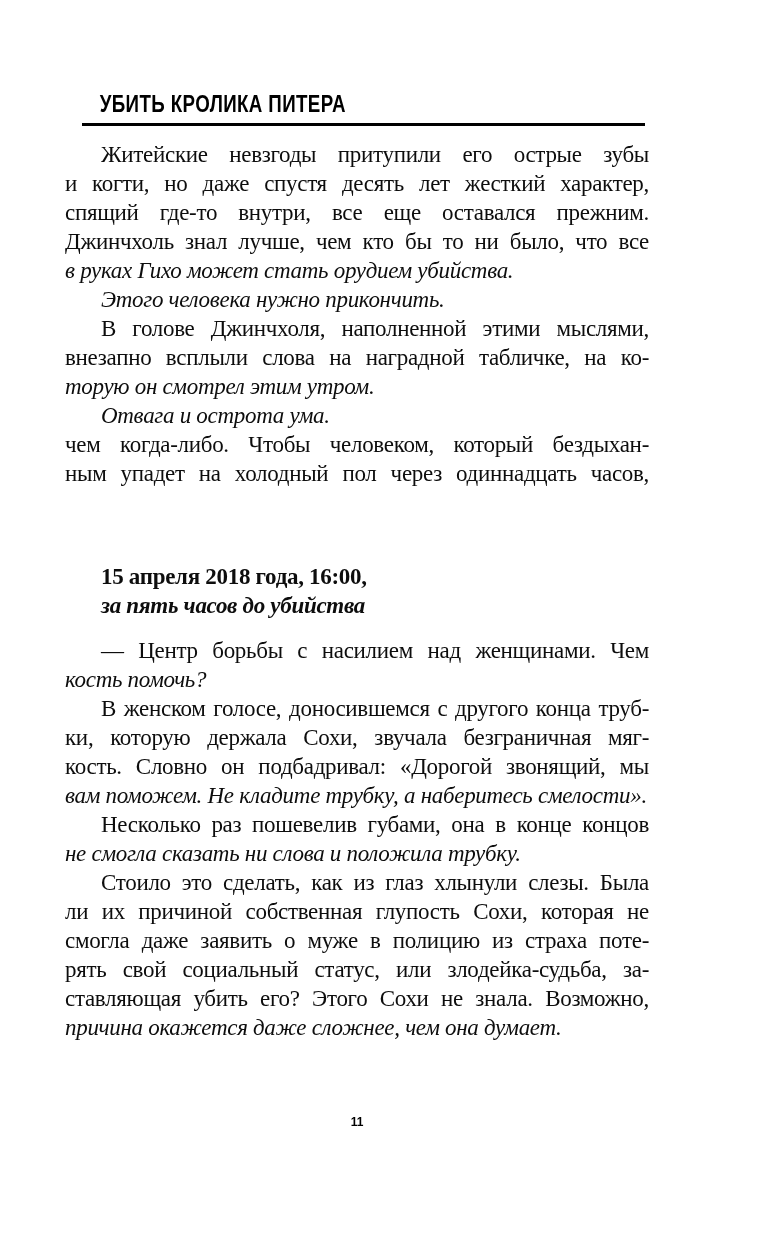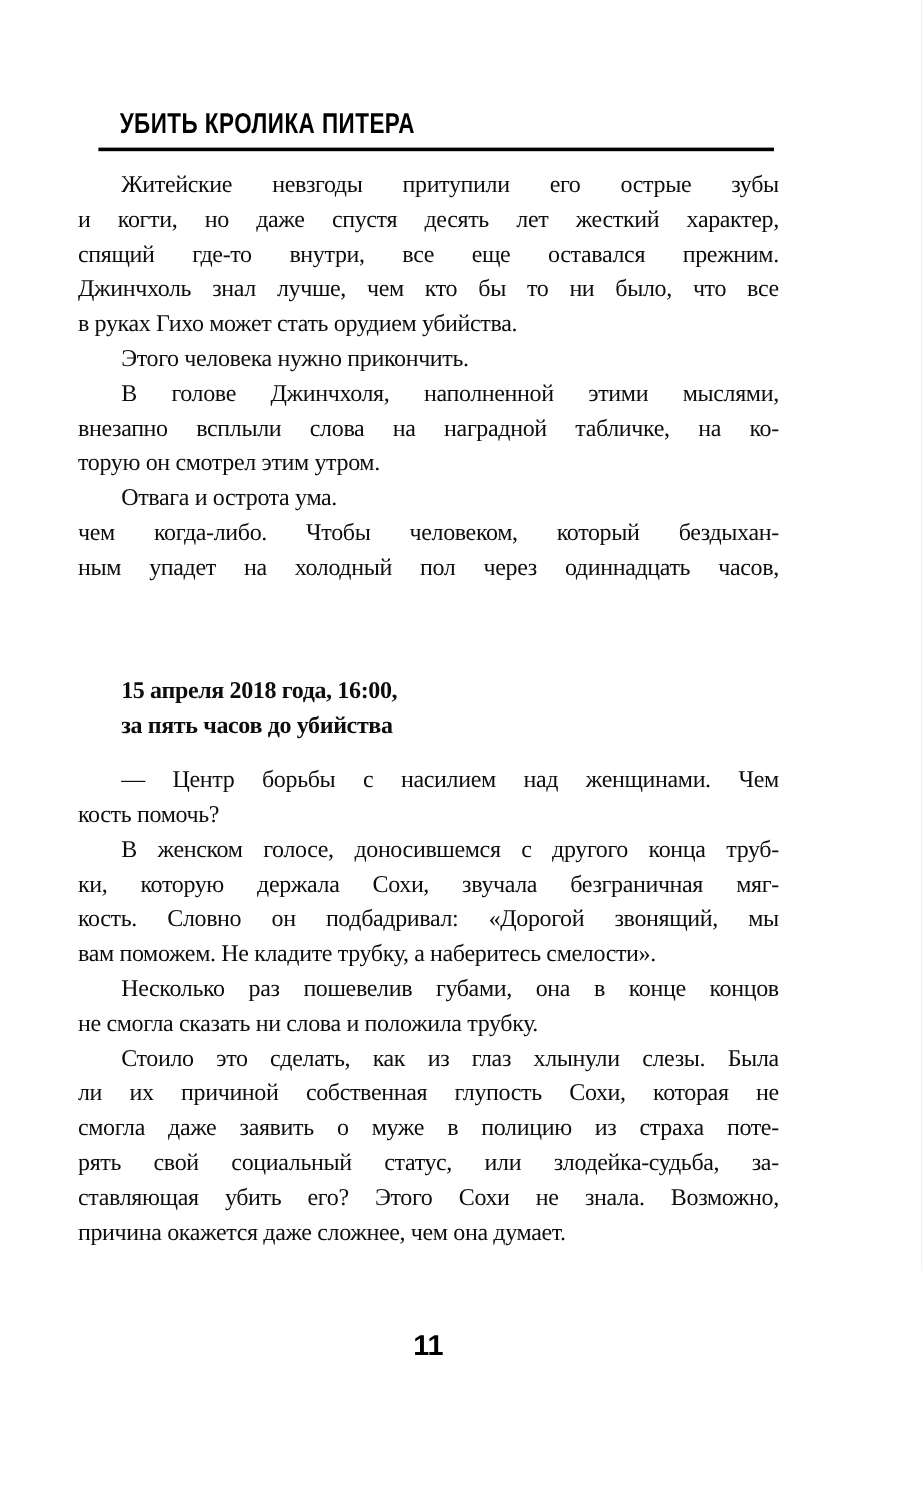--- a/index.html
+++ b/index.html
@@ -43,48 +43,48 @@
     width: 563px;
     height: 3px;
     background: #000;
   }
   
   .text-column {
     position: absolute;
     left: 65px;
     top: 140px;
     width: 584px;
-    font-size: 20px;
+    font-size: 23px;
     line-height: 29px;
     letter-spacing: -0.3px;
   }
   .block { margin: 0; }
   .line {
     height: 29px;
     overflow: hidden;
     text-align: justify;
     text-align-last: justify;
   }
   .line.indent { text-indent: 36px; }
-  .line.last { text-align-last: left; }
+  .line.last { text-align-last: left; font-style: italic; }
   .subheading .line {
     font-weight: 700;
     text-align: center;
     text-align-last: left;
   }
   
   .page-number {
     position: absolute;
     left: 65px;
     top: 1111px;
     width: 584px;
     text-align: center;
     font-family: "Liberation Sans", "DejaVu Sans", sans-serif;
     font-weight: 700;
-    font-size: 24px;
+    font-size: 12px;
     line-height: 22px;
     color: #000;
   }
 </style>
 </head>
 <body>
 
 <div class="page">
 
   <div class="running-title-wrap">

